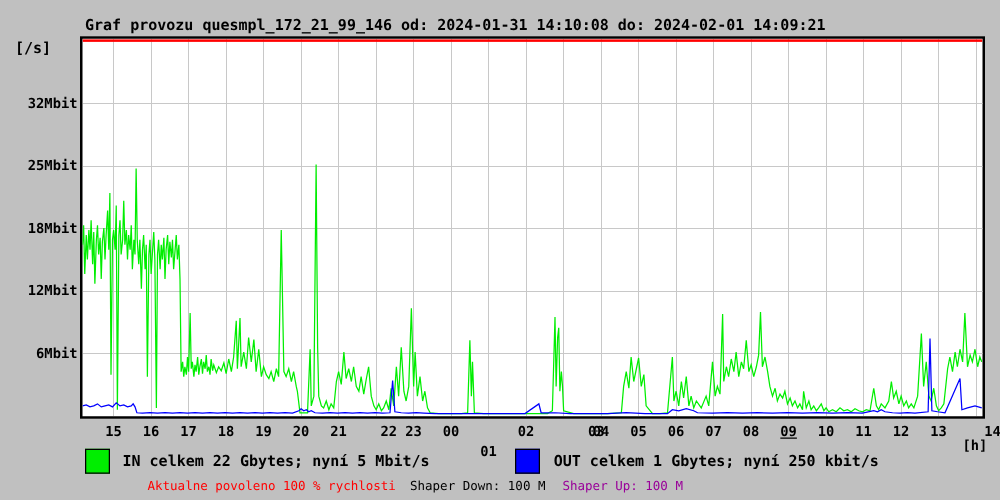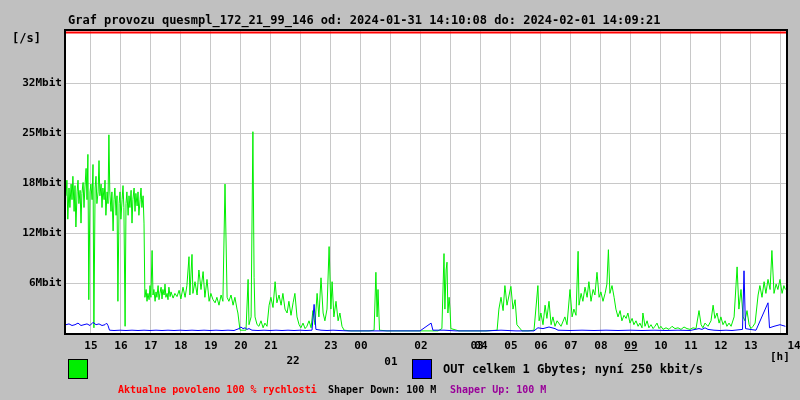--- a/index.html
+++ b/index.html
@@ -14,21 +14,21 @@
   .plot svg{display:block;}
   .y-tick{position:absolute;left:0;width:62px;text-align:right;font-size:11px;font-weight:bold;}
   .x-tick{position:absolute;top:339px;transform:translateX(-50%);font-size:11px;font-weight:bold;}
   .x-unit{position:absolute;left:770px;top:350px;font-size:11px;font-weight:bold;}
   .swatch{position:absolute;top:359px;width:20px;height:20px;border:1px solid #000;box-sizing:border-box;}
   .swatch.in{left:68px;}
   .swatch.out{left:412px;}
   .legend-label{position:absolute;top:362px;font-size:12px;font-weight:bold;white-space:pre;}
   .legend-label.in{left:98px;}
   .legend-label.out{left:443px;}
-  .footer{position:absolute;top:384px;font-size:10px;font-weight:bold;white-space:pre;}
+  .footer{position:absolute;top:384px;font-size:10px;font-weight:normal;white-space:pre;}
   .footer.allowed{left:118px;}
   .footer.down{left:328px;}
   .footer.up{left:450px;}
   .footer.avail{left:558px;}
 </style>
 </head>
 <body>
 
 <div class="screen">
 
@@ -82,21 +82,21 @@
   </div>
 
   <div id="x-ticks">
       <span class="x-tick" style="left: 90.9px;">15</span>
       <span class="x-tick" style="left: 120.9px;">16</span>
       <span class="x-tick" style="left: 150.9px;">17</span>
       <span class="x-tick" style="left: 180.9px;">18</span>
       <span class="x-tick" style="left: 210.9px;">19</span>
       <span class="x-tick" style="left: 240.9px;">20</span>
       <span class="x-tick" style="left: 270.9px;">21</span>
-      <span class="x-tick" style="left: 293px; margin-top: 15px;">22</span>
+      <span class="x-tick" style="left: 311px;">22</span>
       <span class="x-tick" style="left: 330.9px;">23</span>
       <span class="x-tick" style="left: 360.9px;">00</span>
       <span class="x-tick" style="left: 390.9px; margin-top: 16px;">01</span>
       <span class="x-tick" style="left: 420.9px;">02</span>
       <span class="x-tick" style="left: 477px; text-align: right;">03</span>
       <span class="x-tick" style="left: 480.9px;">04</span>
       <span class="x-tick" style="left: 510.9px;">05</span>
       <span class="x-tick" style="left: 540.9px; text-align: right;">06</span>
       <span class="x-tick" style="left: 570.9px;">07</span>
       <span class="x-tick" style="left: 600.9px;">08</span>
@@ -104,20 +104,21 @@
       <span class="x-tick" style="left: 660.9px;">10</span>
       <span class="x-tick" style="left: 690.9px;">11</span>
       <span class="x-tick" style="left: 720.9px;">12</span>
       <span class="x-tick" style="left: 750.9px;">13</span>
       <span class="x-tick" style="left: 794px;">14</span>
     </div>
 
   <div class="x-unit">[h]</div>
 
   <div class="swatch in" style="background: rgb(0, 238, 0);"></div>
+  <div class="legend-label in">IN celkem 22 Gbytes; nyní 5 Mbit/s</div>
 
   <div class="swatch out" style="background: rgb(0, 0, 255);"></div>
   <div class="legend-label out">OUT celkem 1 Gbytes; nyní 250 kbit/s</div>
 
   <div class="footer allowed" style="color: rgb(255, 0, 0);">Aktualne povoleno 100 % rychlosti</div>
   <div class="footer down">Shaper Down: 100 M</div>
   <div class="footer up" style="color: rgb(153, 0, 153);">Shaper Up: 100 M</div>
 
 </div>
 

